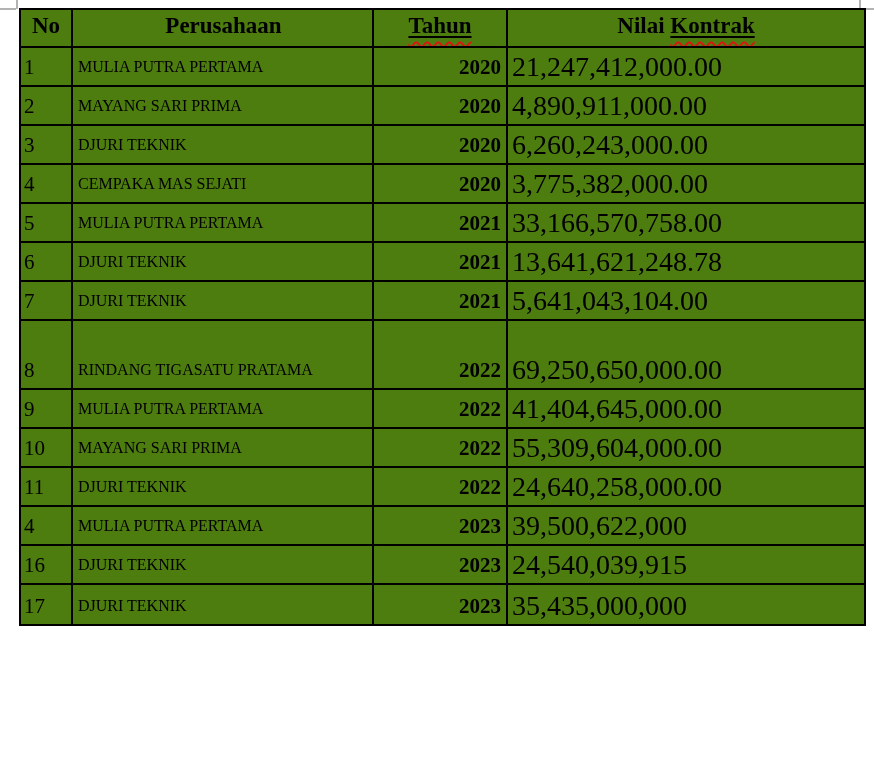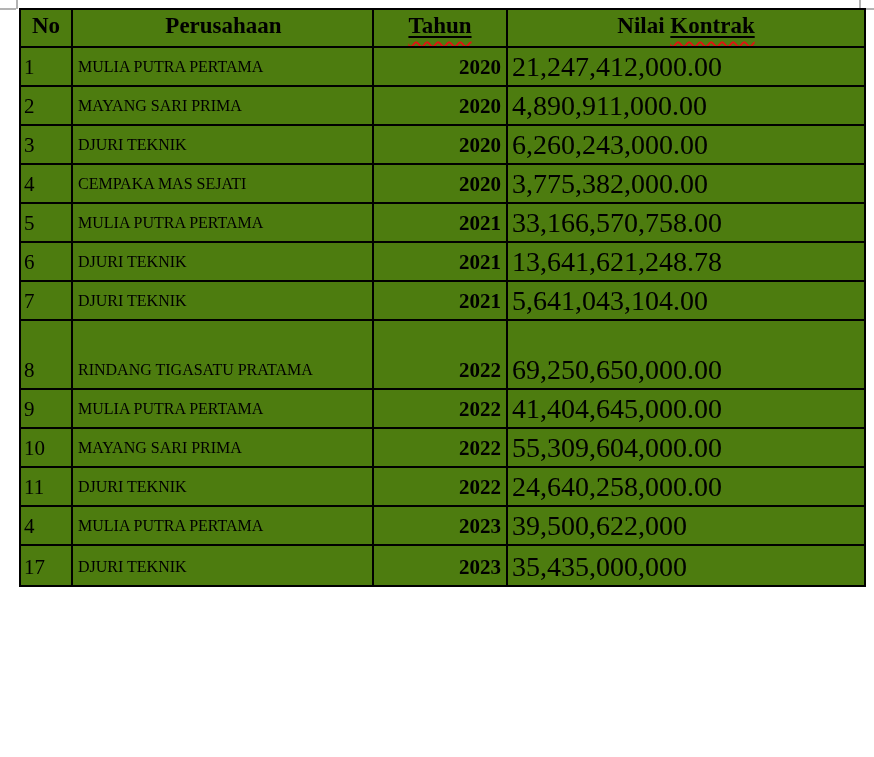--- a/index.html
+++ b/index.html
@@ -168,19 +168,25 @@
     <td class="tahun">2022</td>
     <td class="nilai">24,640,258,000.00</td>
   </tr>
       <tr>
     <td class="no">4</td>
     <td class="perusahaan">MULIA PUTRA PERTAMA</td>
     <td class="tahun">2023</td>
     <td class="nilai">39,500,622,000</td>
   </tr>
       <tr>
+    <td class="no">16</td>
+    <td class="perusahaan">DJURI TEKNIK</td>
+    <td class="tahun">2023</td>
+    <td class="nilai">24,540,039,915</td>
+  </tr>
+      <tr>
     <td class="no">17</td>
     <td class="perusahaan">DJURI TEKNIK</td>
     <td class="tahun">2023</td>
     <td class="nilai">35,435,000,000</td>
   </tr>
     </tbody>
 </table>
 
 </body></html>

